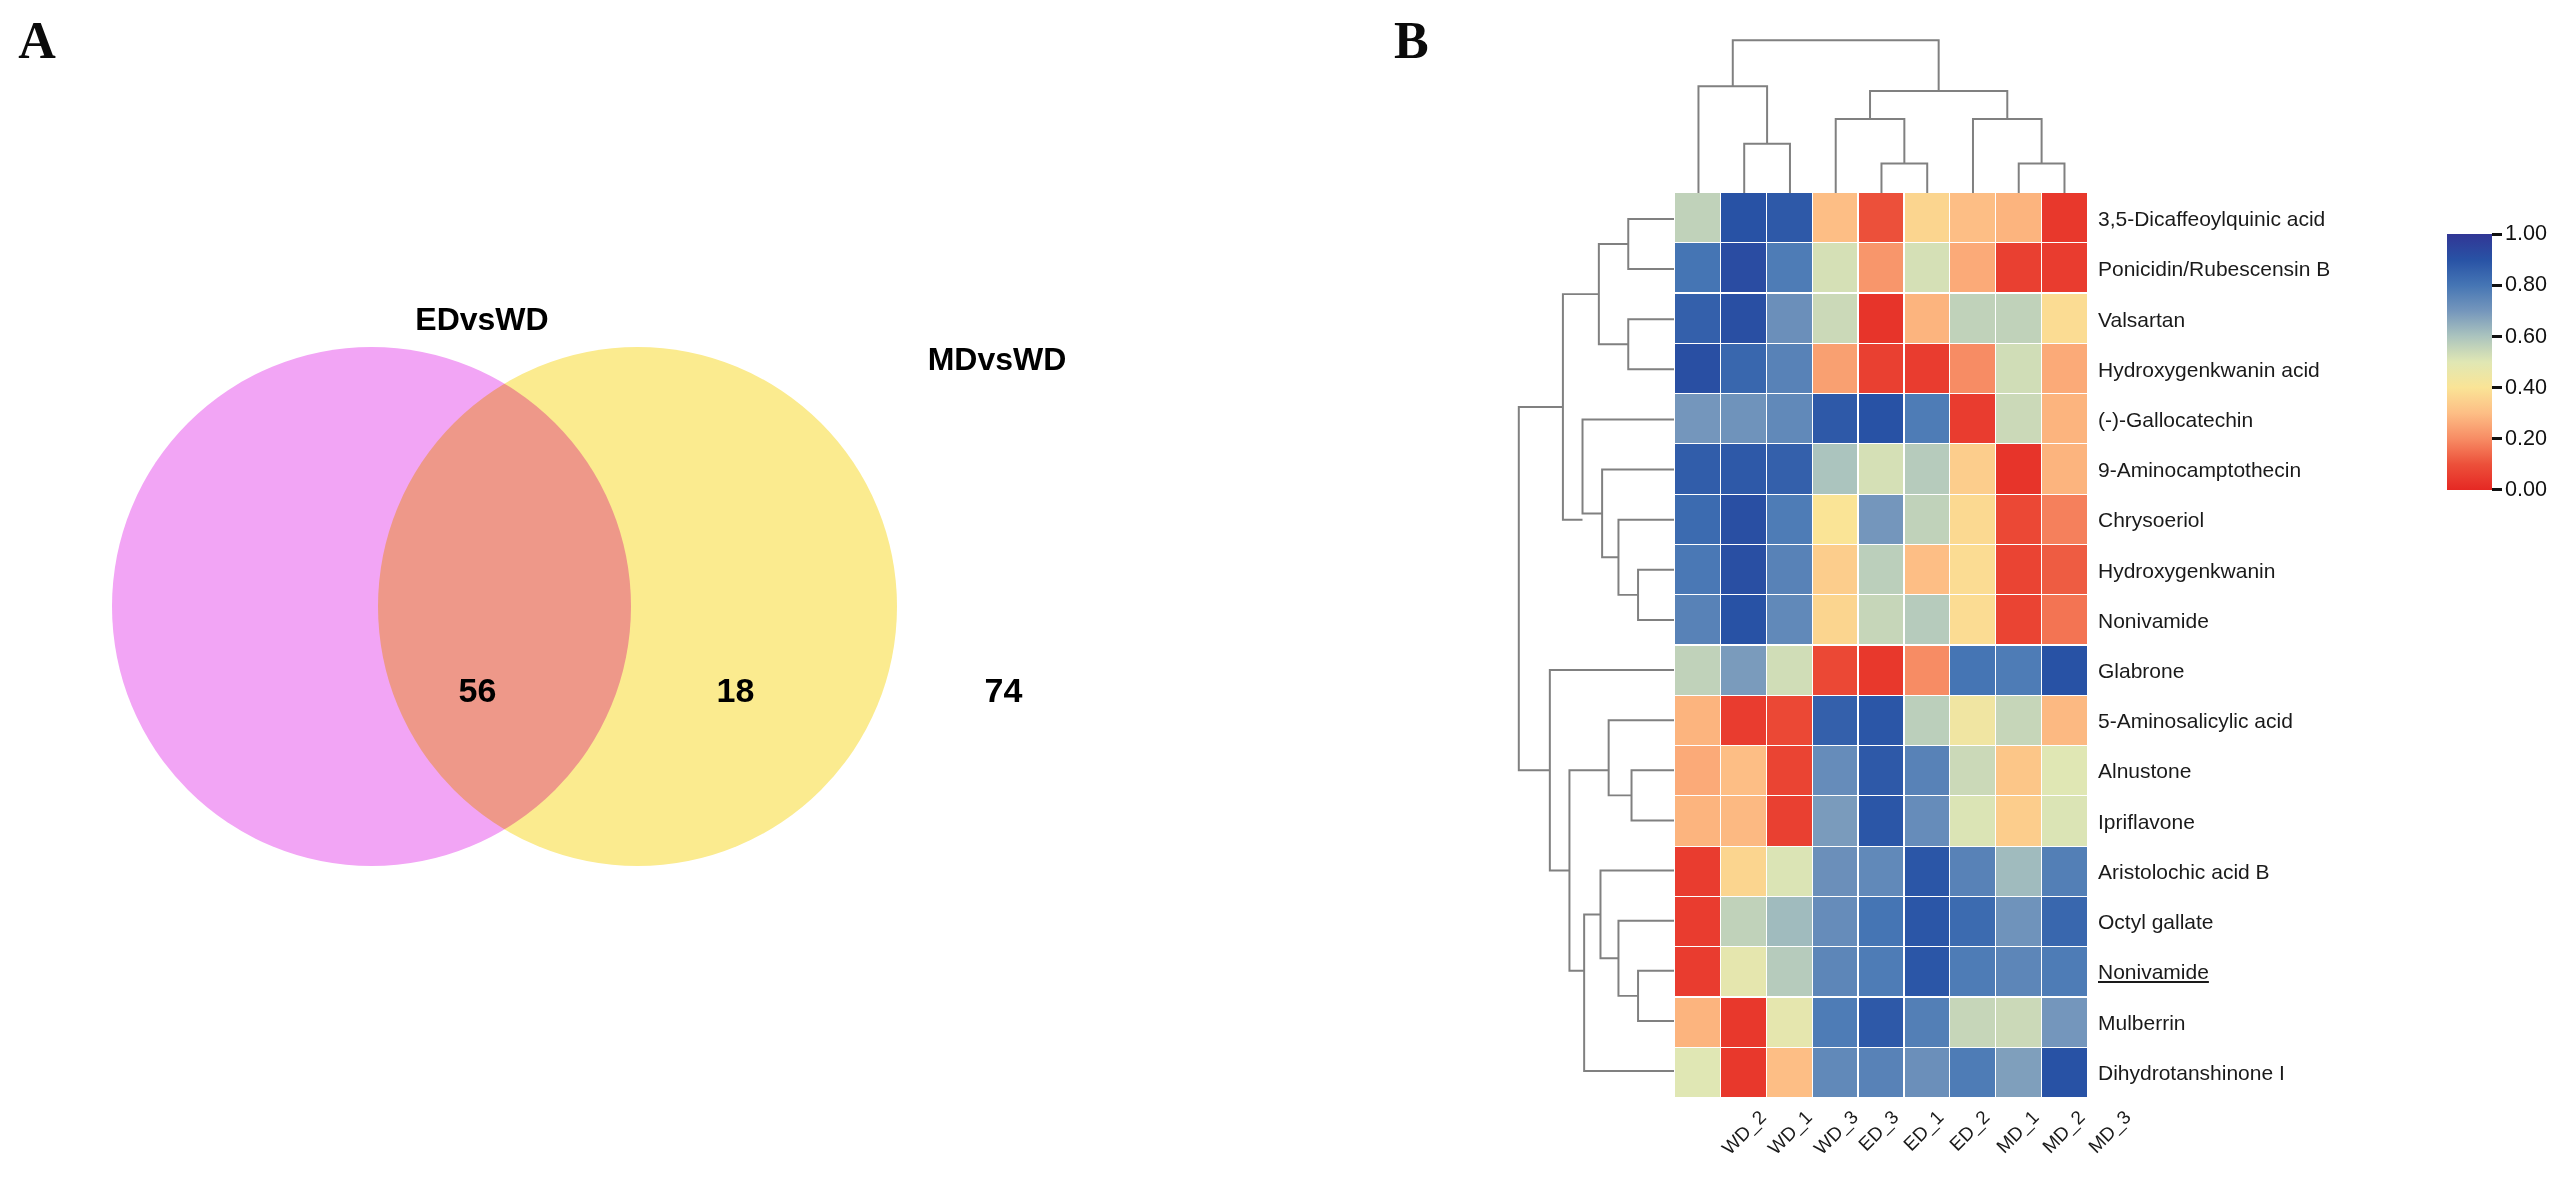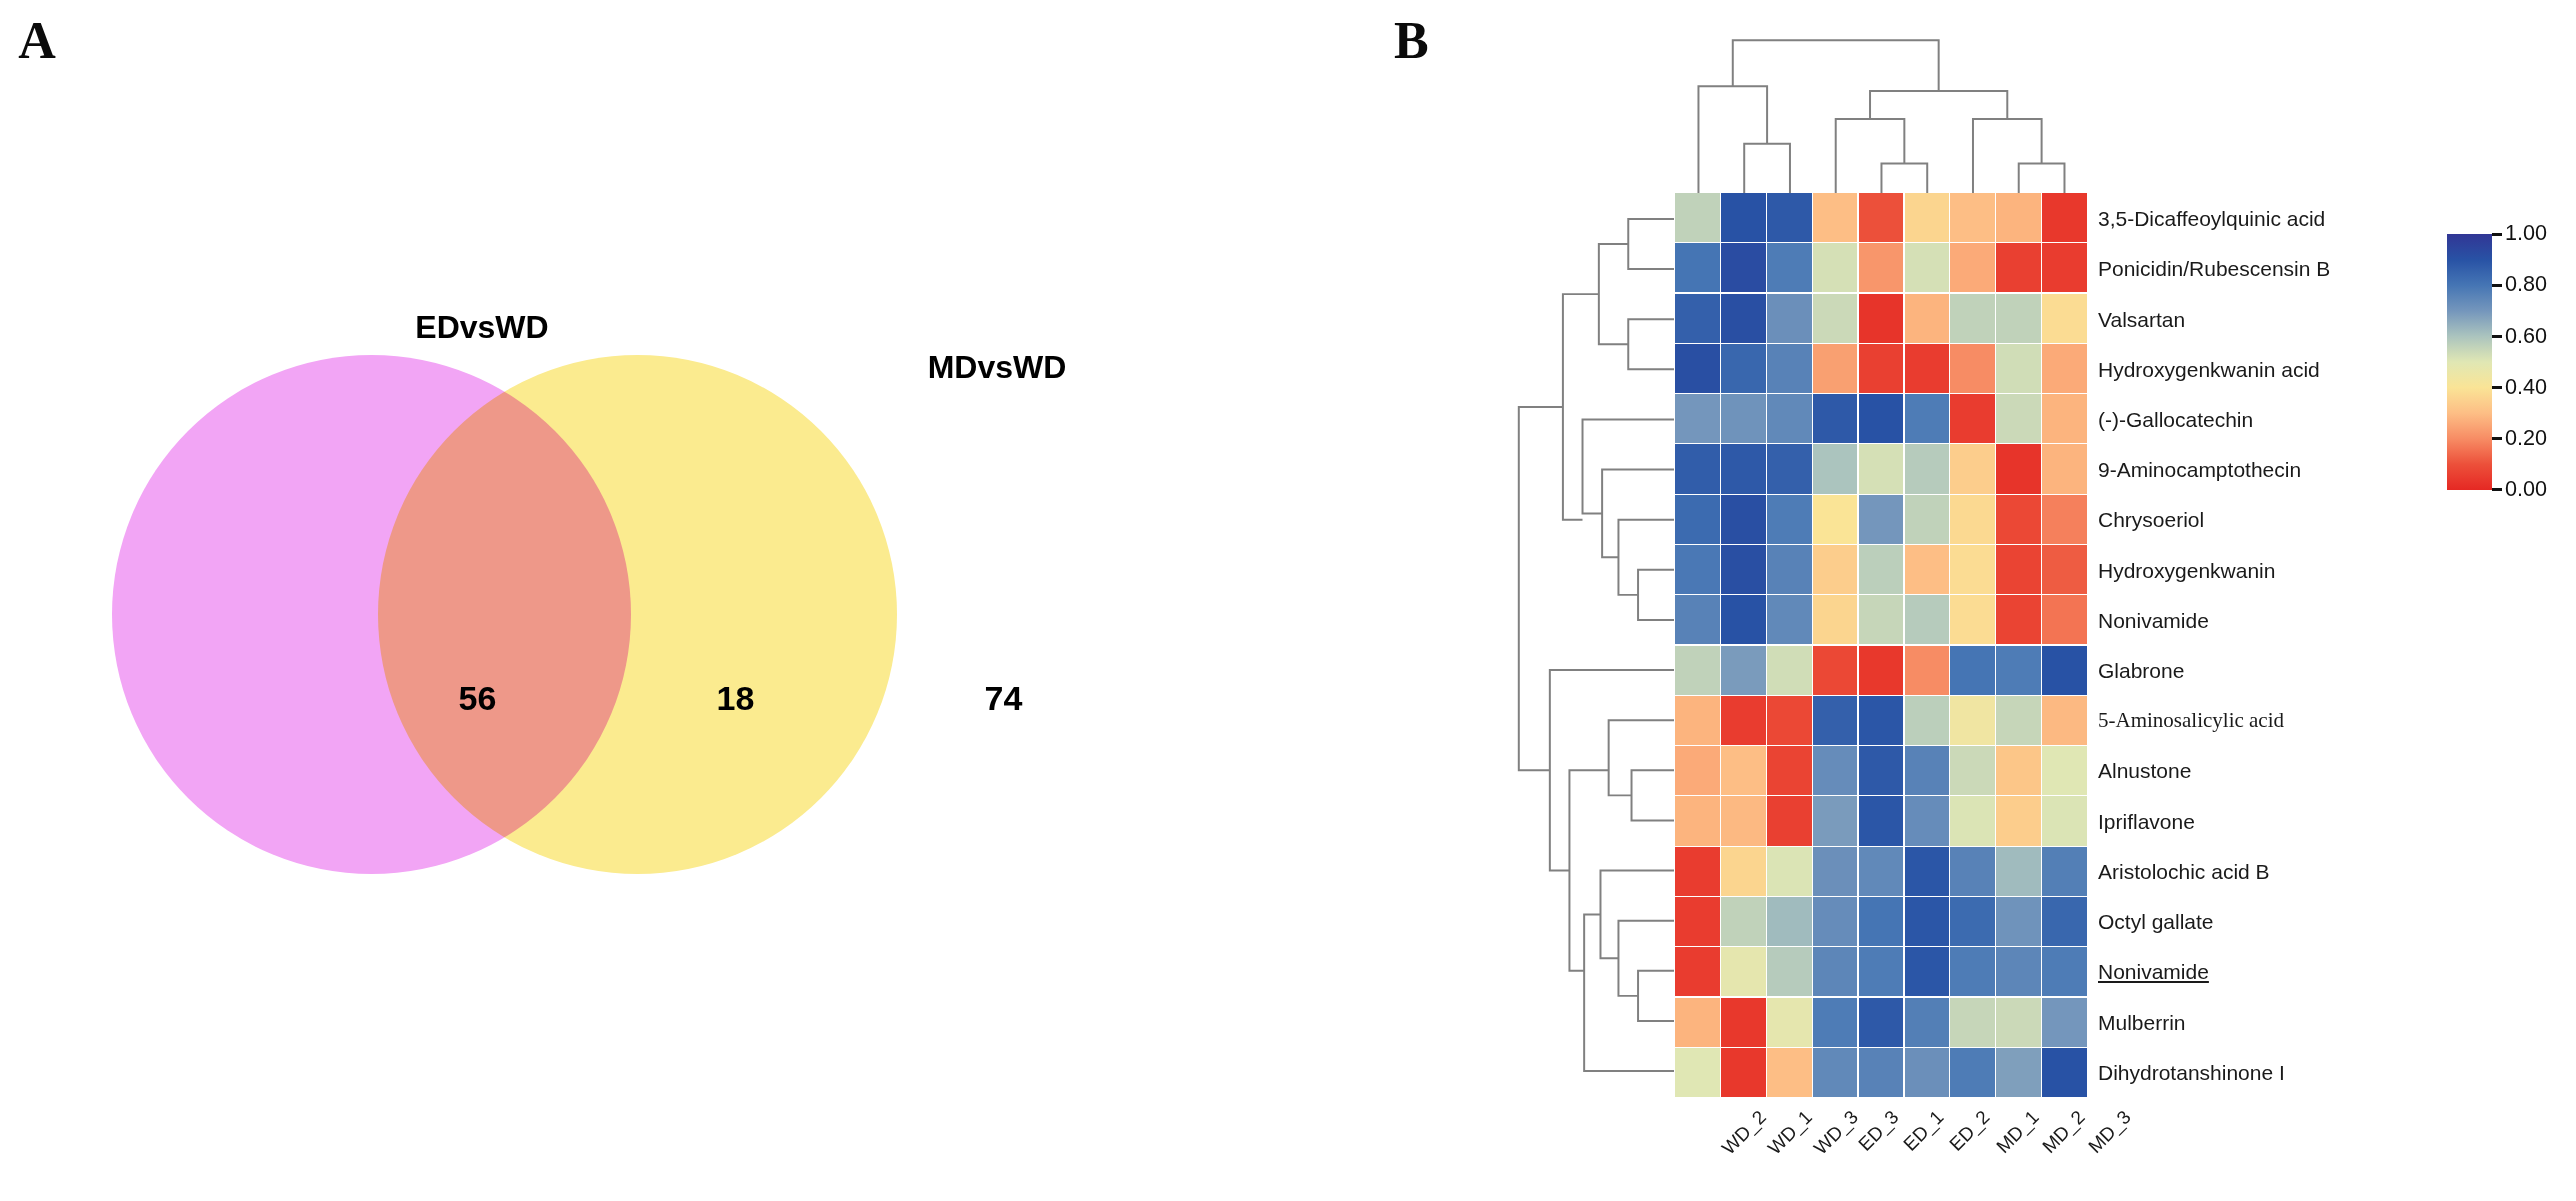--- a/index.html
+++ b/index.html
@@ -3,21 +3,21 @@
 <meta charset="utf-8">
 <style>
   html,body{margin:0;padding:0;background:#ffffff;}
   body{width:2576px;height:1201px;position:relative;overflow:hidden;
        font-family:"Liberation Sans",sans-serif;}
 
   .panel-letter{position:absolute;font-family:"Liberation Serif",serif;
       font-weight:bold;font-size:52px;color:#0b0b0b;line-height:1;}
 
   
-  #venn-wrap{position:absolute;left:0;top:8px;width:1296px;height:1047px;}
+  #venn-wrap{position:absolute;left:0;top:0;width:1296px;height:1047px;}
   .venn-circle{position:absolute;border-radius:50%;}
   .venn-label{position:absolute;font-size:32px;font-weight:bold;color:#000;
       white-space:nowrap;text-align:center;}
   .venn-count{position:absolute;font-size:34px;font-weight:bold;color:#000;
       white-space:nowrap;text-align:center;z-index:5;}
 
   
   #hm-wrap{position:absolute;left:1296px;top:0;width:1280px;height:1201px;}
   #col-dendro{position:absolute;}
   #row-dendro{position:absolute;}
@@ -260,21 +260,21 @@
       <div class="row-label" style="top: 15px; left: 5px;">3,5-Dicaffeoylquinic acid</div>
       <div class="row-label" style="top: 65px; left: 5px;">Ponicidin/Rubescensin B</div>
       <div class="row-label" style="top: 116px; left: 5px;">Valsartan</div>
       <div class="row-label" style="top: 166px; left: 5px;">Hydroxygenkwanin acid</div>
       <div class="row-label" style="top: 216px; left: 5px;">(-)-Gallocatechin</div>
       <div class="row-label" style="top: 266px; left: 5px;">9-Aminocamptothecin</div>
       <div class="row-label" style="top: 316px; left: 5px;">Chrysoeriol</div>
       <div class="row-label" style="top: 367px; left: 5px;">Hydroxygenkwanin</div>
       <div class="row-label" style="top: 417px; left: 5px;">Nonivamide</div>
       <div class="row-label" style="top: 467px; left: 5px;">Glabrone</div>
-      <div class="row-label" style="top: 517px; left: 5px; font-family: Liberation Serif, serif;">5-Aminosalicylic acid</div>
+      <div class="row-label" style="top: 517px; left: 5px;">5-Aminosalicylic acid</div>
       <div class="row-label" style="top: 567px; left: 5px;">Alnustone</div>
       <div class="row-label" style="top: 618px; left: 5px;">Ipriflavone</div>
       <div class="row-label" style="top: 668px; left: 5px;">Aristolochic acid B</div>
       <div class="row-label" style="top: 718px; left: 5px;">Octyl gallate</div>
       <div class="row-label" style="top: 768px; left: 5px; text-decoration: underline;">Nonivamide</div>
       <div class="row-label" style="top: 819px; left: 5px;">Mulberrin</div>
       <div class="row-label" style="top: 869px; left: 5px;">Dihydrotanshinone I</div>
     </div>
 
   <div id="col-labels" style="left:349px;top:1102px;width:465px;height:100px;">

